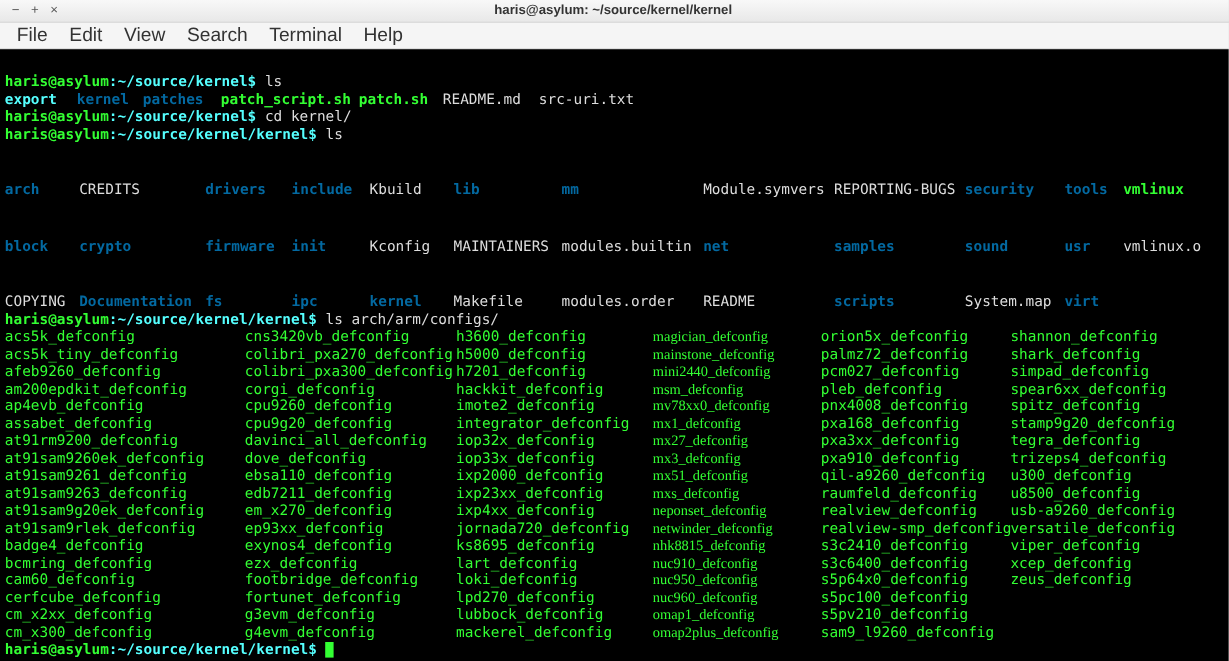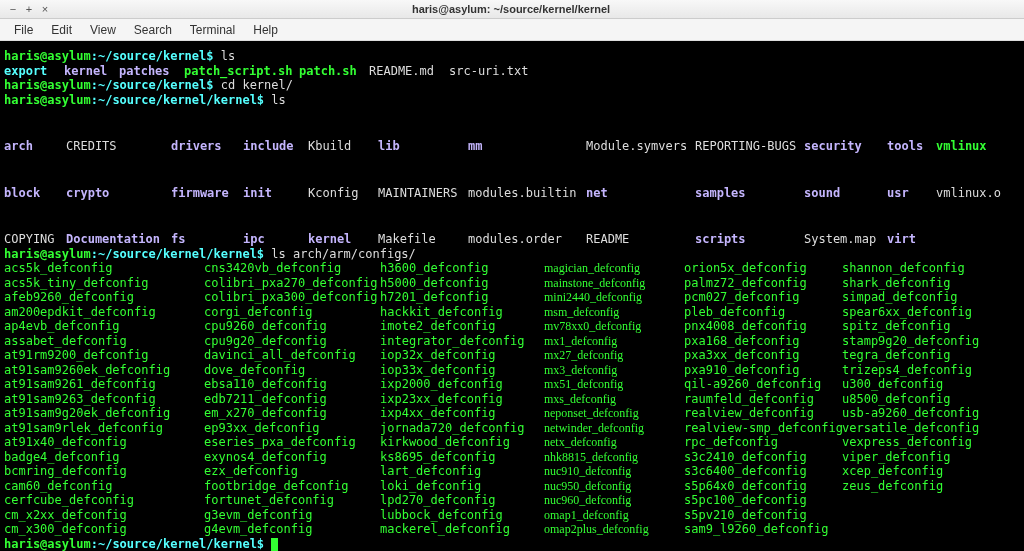--- a/index.html
+++ b/index.html
@@ -2,28 +2,28 @@
 <html><head>
 <meta charset="utf-8">
 <style>
 * { margin: 0; padding: 0; box-sizing: border-box; }
 body { width: 1024px; height: 551px; font-family: "DejaVu Sans Mono", monospace; font-size: 12px; background: #e8e8e8; overflow: hidden; }
 .window { width: 100%; height: 100%; background: #fff; display: flex; flex-direction: column; }
 .titlebar { height: 19px; background: linear-gradient(#f8f8f8,#e8e8e8); border-bottom: 1px solid #ccc; display: flex; align-items: center; font-family: sans-serif; font-size: 11px; color: #333; }
 .winbtns { display: flex; gap: 6px; padding: 0 8px; }
 .winbtn { width: 10px; height: 10px; display: flex; align-items: center; justify-content: center; font-size: 11px; line-height: 1; color: #555; }
 .titletext { flex: 1; text-align: center; font-weight: bold; }
-.menubar { height: 22px; background: #f5f5f5; border-bottom: 1px solid #ddd; display: flex; align-items: center; padding: 0 6px; gap: 2px; font-family: sans-serif; font-size: 12px; color: #333; }
+.menubar { height: 22px; background: #f5f5f5; border-bottom: 1px solid #ddd; display: flex; align-items: center; padding: 0 6px; gap: 2px; font-family: sans-serif; font-size: 16px; color: #333; }
 .menuitem { padding: 2px 8px; }
-.term { flex: 1; background: #000; color: #ccc; padding: 8px 4px; overflow: hidden; line-height: 14.5px; white-space: nowrap; }
+.term { flex: 1; background: #000; color: #ccc; padding: 20px 4px; overflow: hidden; line-height: 14.5px; white-space: nowrap; }
 .line { white-space: pre; }
 .green { color: #3f3; }
 .cyan { color: #5ff; }
 .white { color: #ddd; }
-.blue { color: #c4b5fd; }
+.blue { color: #0369a1; }
 .bold { font-weight: bold; }
 .cursor { display: inline-block; width: 7px; height: 13px; background: #3f3; vertical-align: text-bottom; }
 .col { display: inline-block; }
 .c1 { width: 200px; }
 .c2 { width: 176px; }
 .c3 { width: 164px; }
 .c4 { width: 140px; font-family: Liberation Serif, serif; }
 .c5 { width: 158px; }
 .c6 { width: 190px; }
 
@@ -64,21 +64,20 @@
       <div class="line"><span class="green col c1">afeb9260_defconfig</span><span class="green col c2">colibri_pxa300_defconfig</span><span class="green col c3">h7201_defconfig</span><span class="green col c4">mini2440_defconfig</span><span class="green col c5">pcm027_defconfig</span><span class="green col c6">simpad_defconfig</span></div>
       <div class="line"><span class="green col c1">am200epdkit_defconfig</span><span class="green col c2">corgi_defconfig</span><span class="green col c3">hackkit_defconfig</span><span class="green col c4">msm_defconfig</span><span class="green col c5">pleb_defconfig</span><span class="green col c6">spear6xx_defconfig</span></div>
       <div class="line"><span class="green col c1">ap4evb_defconfig</span><span class="green col c2">cpu9260_defconfig</span><span class="green col c3">imote2_defconfig</span><span class="green col c4">mv78xx0_defconfig</span><span class="green col c5">pnx4008_defconfig</span><span class="green col c6">spitz_defconfig</span></div>
       <div class="line"><span class="green col c1">assabet_defconfig</span><span class="green col c2">cpu9g20_defconfig</span><span class="green col c3">integrator_defconfig</span><span class="green col c4">mx1_defconfig</span><span class="green col c5">pxa168_defconfig</span><span class="green col c6">stamp9g20_defconfig</span></div>
       <div class="line"><span class="green col c1">at91rm9200_defconfig</span><span class="green col c2">davinci_all_defconfig</span><span class="green col c3">iop32x_defconfig</span><span class="green col c4">mx27_defconfig</span><span class="green col c5">pxa3xx_defconfig</span><span class="green col c6">tegra_defconfig</span></div>
       <div class="line"><span class="green col c1">at91sam9260ek_defconfig</span><span class="green col c2">dove_defconfig</span><span class="green col c3">iop33x_defconfig</span><span class="green col c4">mx3_defconfig</span><span class="green col c5">pxa910_defconfig</span><span class="green col c6">trizeps4_defconfig</span></div>
       <div class="line"><span class="green col c1">at91sam9261_defconfig</span><span class="green col c2">ebsa110_defconfig</span><span class="green col c3">ixp2000_defconfig</span><span class="green col c4">mx51_defconfig</span><span class="green col c5">qil-a9260_defconfig</span><span class="green col c6">u300_defconfig</span></div>
       <div class="line"><span class="green col c1">at91sam9263_defconfig</span><span class="green col c2">edb7211_defconfig</span><span class="green col c3">ixp23xx_defconfig</span><span class="green col c4">mxs_defconfig</span><span class="green col c5">raumfeld_defconfig</span><span class="green col c6">u8500_defconfig</span></div>
       <div class="line"><span class="green col c1">at91sam9g20ek_defconfig</span><span class="green col c2">em_x270_defconfig</span><span class="green col c3">ixp4xx_defconfig</span><span class="green col c4">neponset_defconfig</span><span class="green col c5">realview_defconfig</span><span class="green col c6">usb-a9260_defconfig</span></div>
       <div class="line"><span class="green col c1">at91sam9rlek_defconfig</span><span class="green col c2">ep93xx_defconfig</span><span class="green col c3">jornada720_defconfig</span><span class="green col c4">netwinder_defconfig</span><span class="green col c5">realview-smp_defconfig</span><span class="green col c6">versatile_defconfig</span></div>
-      <div class="line"><span class="green col c1">at91x40_defconfig</span><span class="green col c2">eseries_pxa_defconfig</span><span class="green col c3">kirkwood_defconfig</span><span class="green col c4">netx_defconfig</span><span class="green col c5">rpc_defconfig</span><span class="green col c6">vexpress_defconfig</span></div>
       <div class="line"><span class="green col c1">badge4_defconfig</span><span class="green col c2">exynos4_defconfig</span><span class="green col c3">ks8695_defconfig</span><span class="green col c4">nhk8815_defconfig</span><span class="green col c5">s3c2410_defconfig</span><span class="green col c6">viper_defconfig</span></div>
       <div class="line"><span class="green col c1">bcmring_defconfig</span><span class="green col c2">ezx_defconfig</span><span class="green col c3">lart_defconfig</span><span class="green col c4">nuc910_defconfig</span><span class="green col c5">s3c6400_defconfig</span><span class="green col c6">xcep_defconfig</span></div>
       <div class="line"><span class="green col c1">cam60_defconfig</span><span class="green col c2">footbridge_defconfig</span><span class="green col c3">loki_defconfig</span><span class="green col c4">nuc950_defconfig</span><span class="green col c5">s5p64x0_defconfig</span><span class="green col c6">zeus_defconfig</span></div>
       <div class="line"><span class="green col c1">cerfcube_defconfig</span><span class="green col c2">fortunet_defconfig</span><span class="green col c3">lpd270_defconfig</span><span class="green col c4">nuc960_defconfig</span><span class="green col c5">s5pc100_defconfig</span><span class="green col c6"></span></div>
       <div class="line"><span class="green col c1">cm_x2xx_defconfig</span><span class="green col c2">g3evm_defconfig</span><span class="green col c3">lubbock_defconfig</span><span class="green col c4">omap1_defconfig</span><span class="green col c5">s5pv210_defconfig</span><span class="green col c6"></span></div>
       <div class="line"><span class="green col c1">cm_x300_defconfig</span><span class="green col c2">g4evm_defconfig</span><span class="green col c3">mackerel_defconfig</span><span class="green col c4">omap2plus_defconfig</span><span class="green col c5">sam9_l9260_defconfig</span><span class="green col c6"></span></div>
       <div class="line"><span class="green bold">haris@asylum</span><span class="cyan bold">:~/source/kernel/kernel$ </span><span class="cursor"></span></div>
     </div>
 </div>
 

